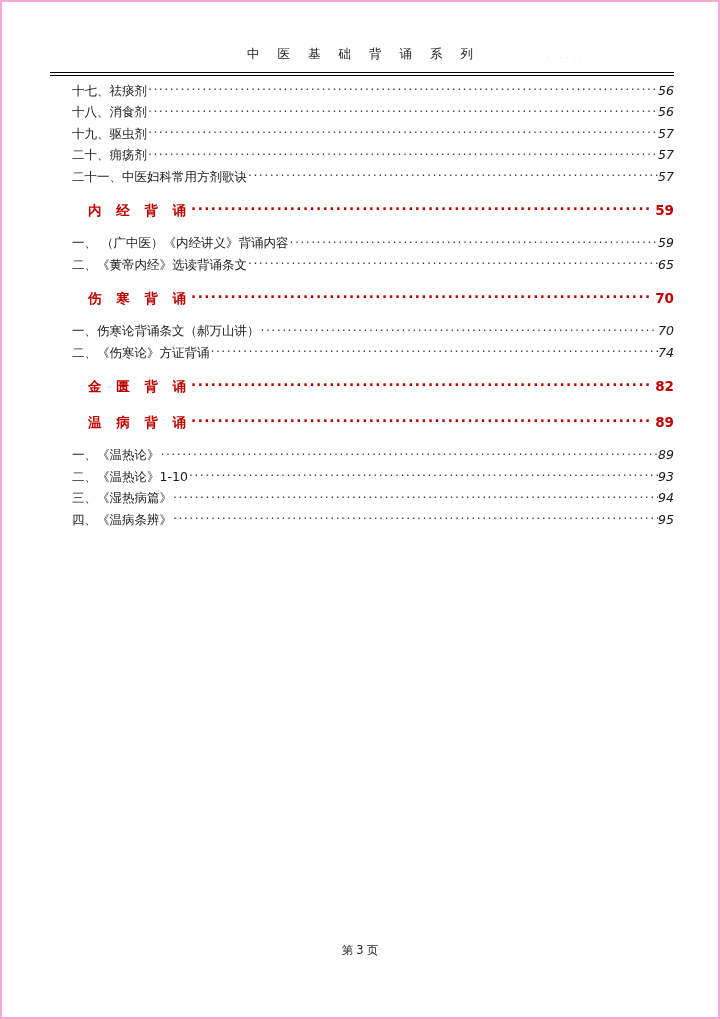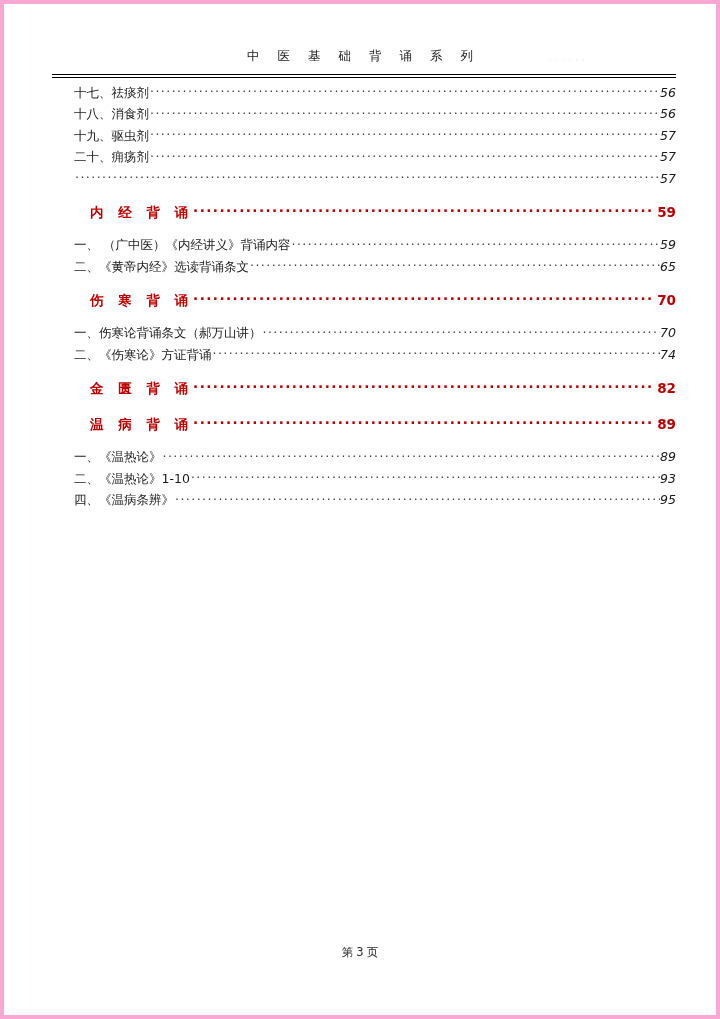--- a/index.html
+++ b/index.html
@@ -13,21 +13,21 @@
     position: relative;
     font-family: "DejaVu Sans", "Liberation Sans", sans-serif;
     color: #1a1a1a;
     overflow: hidden;
   }
   .page {
     position: absolute;
     inset: 0;
     background: #ffffff;
     box-sizing: border-box;
-    border: 4px solid #f9a8d4;
+    border: 2px solid #f9a8d4;
   }
 
   
   .header-zone {
     position: absolute;
     left: 48px;
     right: 48px;
     top: 44px;
     height: 26px;
   }
@@ -196,20 +196,21 @@
         <span class="label">十九、驱虫剂</span>
         <span class="leader"></span>
         <span class="pageno">57</span>
       </div>
       <div class="row lvl2">
         <span class="label">二十、痈疡剂</span>
         <span class="leader"></span>
         <span class="pageno">57</span>
       </div>
       <div class="row lvl2">
+        <span class="label">二十一、中医妇科常用方剂歌诀</span>
         <span class="leader"></span>
         <span class="pageno">57</span>
       </div>
       <div class="gap-before-h"></div>
       <div class="row lvl1">
         <span class="label">内 经 背 诵</span>
         <span class="leader"></span>
         <span class="pageno">59</span>
       </div>
       <div class="gap-after-h"></div>
@@ -255,20 +256,25 @@
       <div class="gap-after-h"></div>
       <div class="row lvl2">
         <span class="label">一、《温热论》</span>
         <span class="leader"></span>
         <span class="pageno">89</span>
       </div>
       <div class="row lvl2">
         <span class="label">二、《温热论》1-10</span>
         <span class="leader"></span>
         <span class="pageno">93</span>
+      </div>
+      <div class="row lvl2">
+        <span class="label">三、《湿热病篇》</span>
+        <span class="leader"></span>
+        <span class="pageno">94</span>
       </div>
       <div class="row lvl2">
         <span class="label">四、《温病条辨》</span>
         <span class="leader"></span>
         <span class="pageno">95</span>
       </div>
     </div>
 
   <div class="footer">
     <span>第</span><span class="fnum">3</span><span>页</span>

